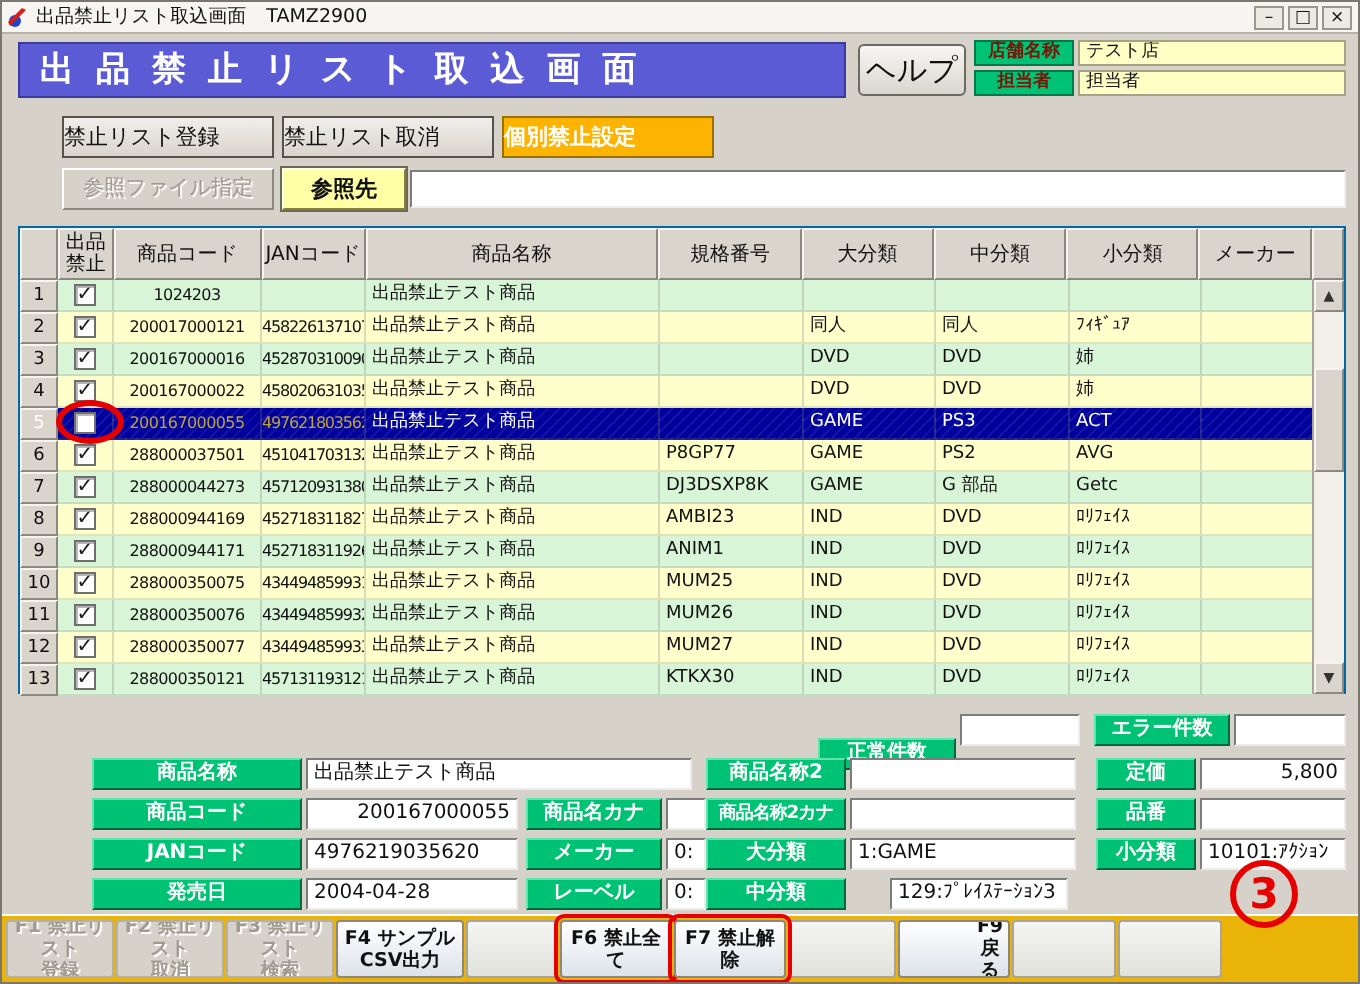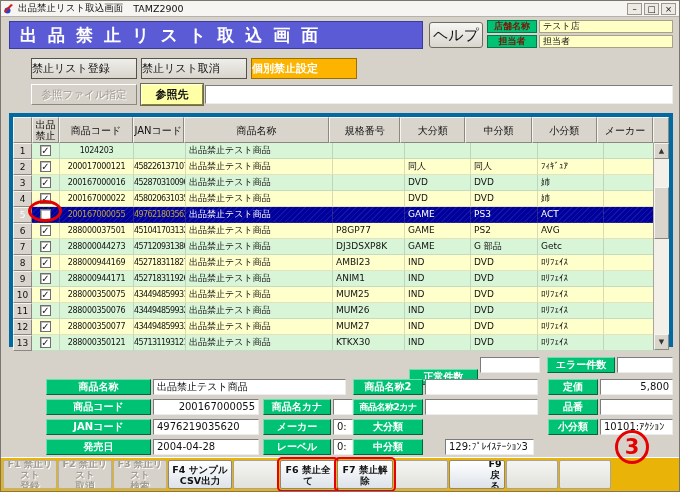--- a/index.html
+++ b/index.html
@@ -34,21 +34,21 @@
   .btn-disabled{position:absolute;top:83px;width:106px;height:21px;background:#d6d2ca;
     border:1px solid;border-color:#ffffff #8c8880 #8c8880 #ffffff;color:#a09c92;
     text-shadow:1px 1px 0 #fff;font-size:10.5px;text-align:center;line-height:19px;}
   .browse-btn{position:absolute;left:140px;top:83px;width:62px;height:21px;background:#ffffa6;
     border:1px solid;border-color:#fffff0 #86823a #86823a #fffff0;outline:1px solid #6e6a52;
     font-size:11px;font-weight:bold;text-align:center;line-height:19px;}
   .path-field{position:absolute;left:204px;top:84px;width:468px;height:19px;background:#fff;
     border:1px solid;border-color:#7c7c7c #eee #eee #7c7c7c;font-size:10px;line-height:17px;padding:0 3px;}
   
   .grid{position:absolute;left:8px;top:112px;width:664px;height:234px;background:#fff;
-    border:4px solid #0369a1;}
+    border:1px solid #0369a1;}
   .thead{display:flex;height:26px;}
   .th{background:#d9d5cd;border:1px solid;border-color:#f6f4f0 #8c8880 #8c8880 #f6f4f0;
     font-size:10px;display:flex;align-items:center;justify-content:center;text-align:center;
     white-space:pre-line;line-height:11px;overflow:hidden;}
   .tbody{position:relative;}
   .trow{display:flex;height:16px;}
   .td{font-size:9px;line-height:15px;white-space:nowrap;overflow:hidden;
     border-right:1px solid rgba(130,130,118,0.28);border-bottom:1px solid rgba(130,130,118,0.22);}
   .c-num{width:19px;}.c-chk{width:28px;}.c-code{width:74px;}.c-jan{width:52px;}.c-name{width:147px;}
   .c-kik{width:72px;}.c-dai{width:66px;}.c-chu{width:67px;}.c-sho{width:66px;}.c-mak{width:57px;}
@@ -358,20 +358,21 @@
   <div class="glabel tight" style="left:352px;top:398px;width:70px;">商品名称2カナ</div>
   <div class="field" style="left:424px;top:398px;width:113px;"></div>
   <div class="glabel" style="left:547px;top:398px;width:50px;">品番</div>
   <div class="field" style="left:599px;top:398px;width:73px;"></div>
 
   <div class="glabel" style="left:45px;top:418px;width:105px;">JANコード</div>
   <div class="field" style="left:152px;top:418px;width:106px;">4976219035620</div>
   <div class="glabel" style="left:262px;top:418px;width:68px;">メーカー</div>
   <div class="field" style="left:332px;top:418px;width:20px;">0:</div>
   <div class="glabel" style="left:352px;top:418px;width:70px;">大分類</div>
+  <div class="field" style="left:424px;top:418px;width:113px;">1:GAME</div>
   <div class="glabel" style="left:547px;top:418px;width:50px;">小分類</div>
   <div class="field" style="left:599px;top:418px;width:73px;">10101:ｱｸｼｮﾝ</div>
 
   <div class="glabel" style="left:45px;top:438px;width:105px;">発売日</div>
   <div class="field" style="left:152px;top:438px;width:106px;">2004-04-28</div>
   <div class="glabel" style="left:262px;top:438px;width:68px;">レーベル</div>
   <div class="field" style="left:332px;top:438px;width:20px;">0:</div>
   <div class="glabel" style="left:352px;top:438px;width:70px;">中分類</div>
   <div class="field" style="left:444px;top:438px;width:89px;">129:ﾌﾟﾚｲｽﾃｰｼｮﾝ3</div>
 

